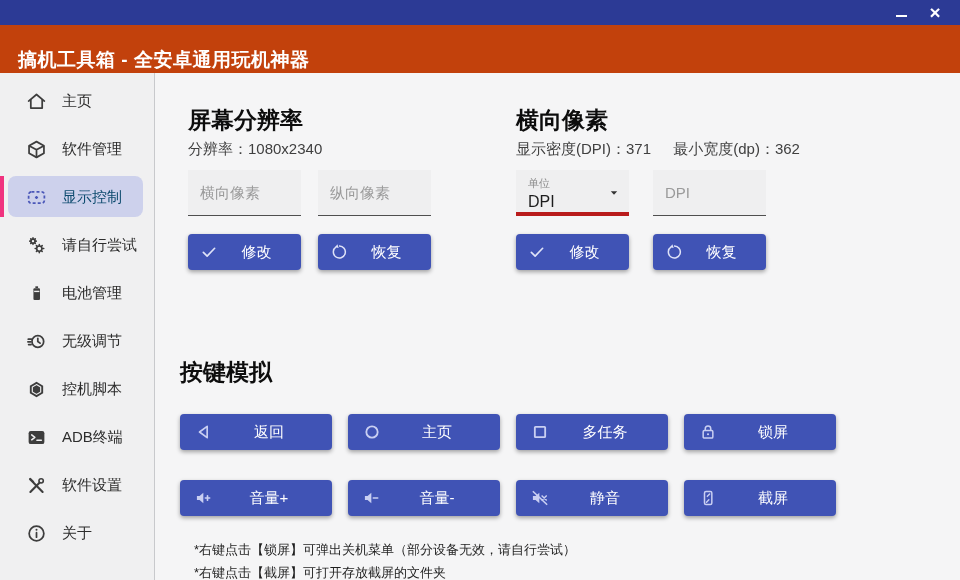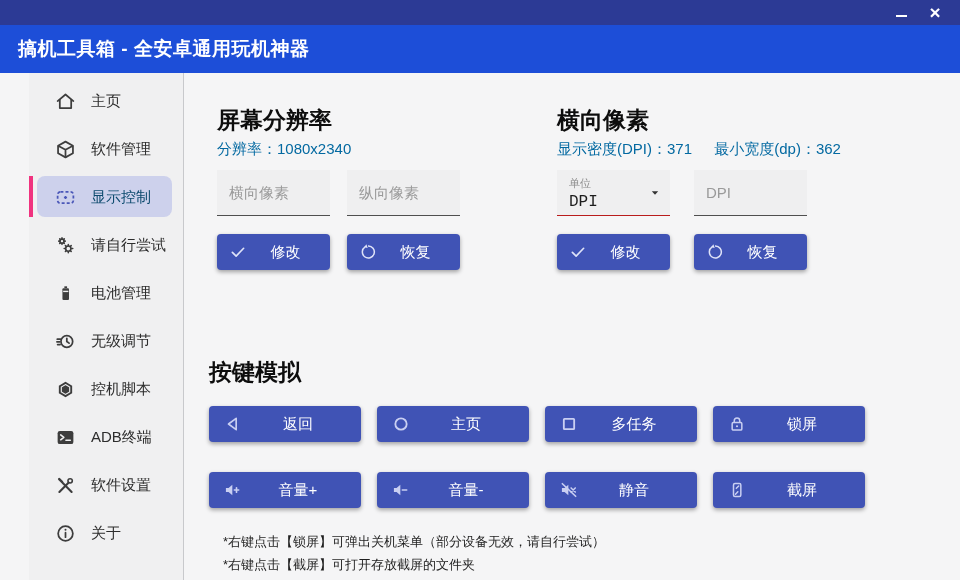--- a/index.html
+++ b/index.html
@@ -7,69 +7,69 @@
   body { font-family: "Liberation Sans", "DejaVu Sans", sans-serif; background:#f5f5f6; }
   .window { width:960px; height:580px; display:flex; flex-direction:column; }
 
   
   .titlebar { height:25px; background:#2c3a95; display:flex; justify-content:flex-end; align-items:center; padding-right:12px; gap:8px; flex:0 0 auto; }
   .tb-btn { width:26px; height:25px; display:flex; align-items:center; justify-content:center; color:#fff; cursor:pointer; }
   .min-bar { width:11px; height:2px; background:#fff; display:block; margin-top:7px; }
   .close-glyph { font-size:19px; line-height:1; font-weight:700; }
 
   
-  .header { height:48px; background:#1d4ed8; display:flex; align-items:center; padding-left:18px; flex:0 0 auto; }
+  .header { height:48px; background:#c2410c; display:flex; align-items:flex-end; padding-left:18px; flex:0 0 auto; }
   .header-title { color:#fff; font-size:19px; font-weight:700; letter-spacing:0.5px; }
 
   
-  .app { flex:1; display:flex; min-height:0;padding-left:29px; }
+  .app { flex:1; display:flex; min-height:0; }
   .sidebar { width:155px; flex:0 0 155px; background:#f0f0f1; border-right:1px solid #c8c9cc; padding-top:4px; }
   .content { flex:1; padding:33px 0 0 25px; background:#f5f5f6; }
 
   
   .nav-item { position:relative; height:48px; display:flex; align-items:center; padding-left:26px; gap:15px; cursor:pointer; }
   .nav-pill { display:none; }
   .nav-accent { display:none; }
   .nav-item.sel .nav-pill { display:block; position:absolute; left:8px; right:11px; top:3px; bottom:4px; background:#cdd1ec; border-radius:8px; }
   .nav-item.sel .nav-accent { display:block; position:absolute; left:0; top:3px; bottom:4px; width:4px; background:#f0337f; }
   .nav-icon { position:relative; z-index:1; width:21px; height:21px; color:#3d3d3d; flex:0 0 21px; }
   .nav-icon svg { width:100%; height:100%; }
   .nav-item.sel .nav-icon { color:#4a57b8; }
   .nav-label { position:relative; z-index:1; font-size:15px; color:#2d2d2d; }
   .nav-item.sel .nav-label { color:#0c4a6e;text-align:center; }
 
   
-  .sections-row { display:flex; margin-left:8px;gap:12px; }
+  .sections-row { display:flex; margin-left:8px; }
   .sec-res { width:243px; flex:0 0 243px; }
   .sec-den { margin-left:85px; }
   h2.sec-title { font-size:23px; line-height:28px; font-weight:700; color:#0d0d0d; margin:0 0 6px; }
-  .sec-info { font-size:15px; line-height:18px; color:#0369a1; margin:1px 0 12px; }
+  .sec-info { font-size:15px; line-height:18px; color:#404040; margin:1px 0 12px; }
   .sec-info .info-part + .info-part { margin-left:18px; }
 
   .fields { display:flex; gap:17px; }
   .sec-den .fields { gap:24px; }
   .field { width:113px; height:46px; background:#efeff0; border:none; border-bottom:1px solid #4f4f4f; padding:0 12px; font-size:15px; color:#222; font-family:inherit; outline:none; }
   .field::placeholder { color:#9a9a9a; opacity:1; }
 
-  .dropdown { position:relative; width:113px; height:46px; background:#efeff0; border-bottom:1px solid #b91c1c; cursor:pointer;font-family:Liberation Mono, monospace; }
+  .dropdown { position:relative; width:113px; height:46px; background:#efeff0; border-bottom:4px solid #b91c1c; cursor:pointer; }
   .dd-label { font-size:11px; color:#8b8b8b; padding:6px 0 0 12px; }
   .dd-value { font-size:16px; color:#1d1d1d; padding:2px 0 0 12px; }
   .dd-caret { position:absolute; right:8px; top:16px; width:14px; height:14px; color:#333; }
   .dd-caret svg { width:100%; height:100%; }
 
   .btnrow { display:flex; gap:17px; margin-top:18px; }
   .sec-den .btnrow { gap:24px; }
   .act-btn { width:113px; height:36px; display:flex; align-items:center; background:#4053b5; border:none; border-radius:4px; box-shadow:0 2px 4px rgba(0,0,0,0.35); color:#fff; cursor:pointer; padding:0 6px 0 12px; font-family:inherit; }
   .act-icon { width:18px; height:18px; color:#dfe3f8; flex:0 0 18px; }
   .act-icon svg { width:100%; height:100%; }
   .act-label { flex:1; text-align:center; font-size:15px; color:#fff; }
 
   
   .keysim { margin-top:88px; }
-  .keysim h2.sec-title { margin-bottom:20px; }
+  .keysim h2.sec-title { margin-bottom:28px; }
   .key-grid { display:grid; grid-template-columns:repeat(4, 152px); gap:30px 16px; }
   .key-btn { width:152px; height:36px; display:flex; align-items:center; background:#4053b5; border:none; border-radius:4px; box-shadow:0 2px 4px rgba(0,0,0,0.35); color:#fff; cursor:pointer; padding:0 8px 0 14px; font-family:inherit; }
   .key-icon { width:20px; height:20px; color:#c9cff2; flex:0 0 20px; }
   .key-icon svg { width:100%; height:100%; }
   .key-label { flex:1; text-align:center; font-size:15px; color:#fff; }
 
   .notes { margin-top:22px; margin-left:14px; }
   .note { font-size:13px; line-height:23px; color:#1f1f1f; }
 </style>
 </head>

